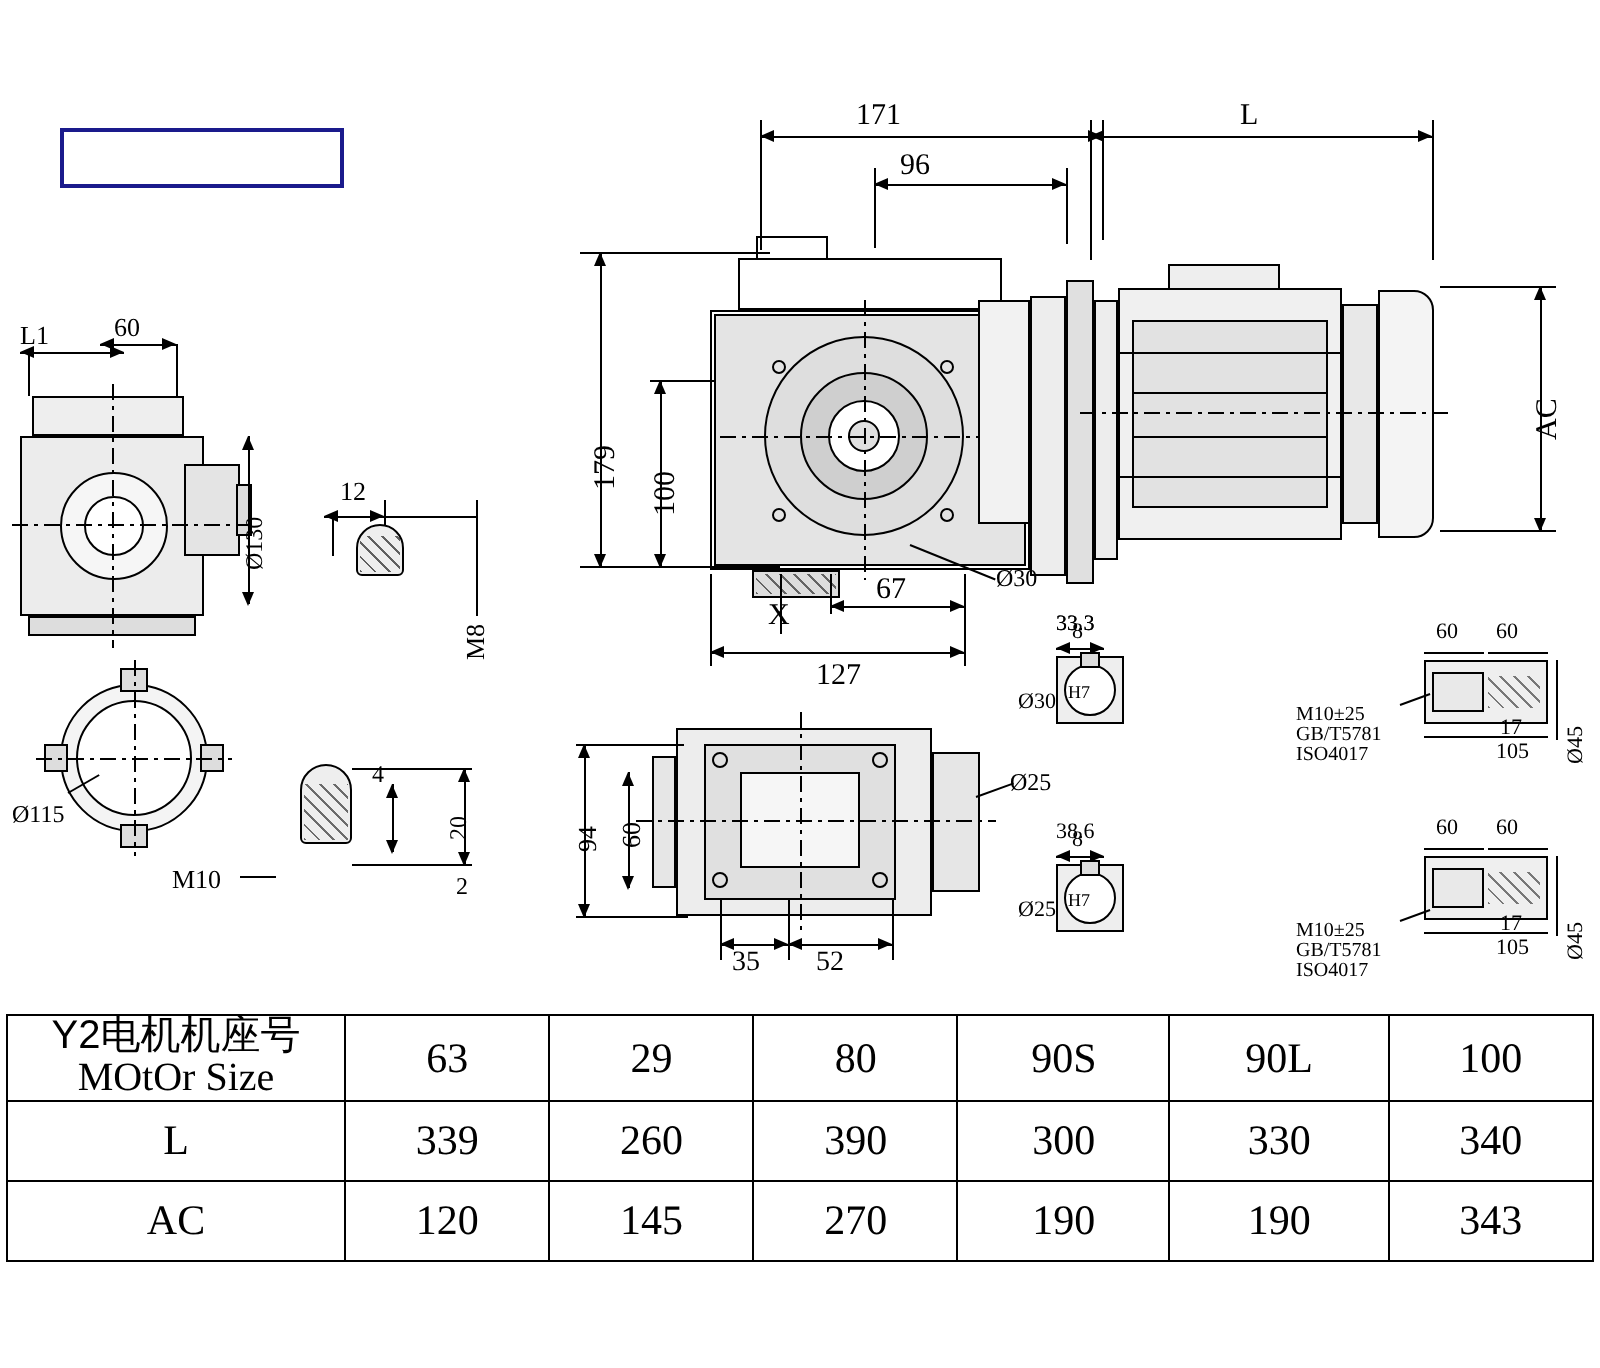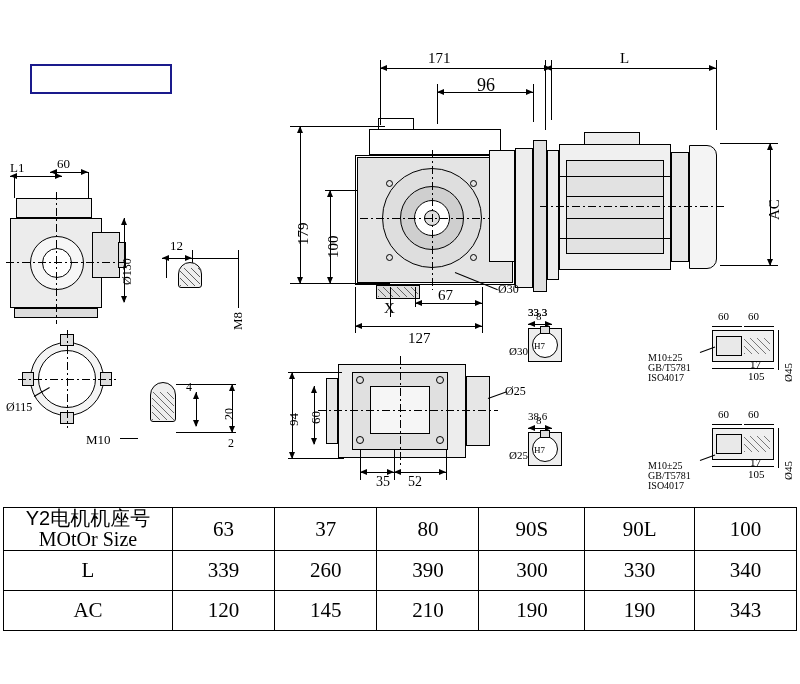--- a/index.html
+++ b/index.html
@@ -105,21 +105,21 @@
     <div class="ln vl abs" style="left:716px;top:60px;height:70px;"></div>
 
     <div class="dim abs" style="left:380px;top:68px;width:171px;"></div>
     <div class="arrowL abs" style="left:380px;top:65px;"></div>
     <div class="arrowR abs" style="left:544px;top:65px;"></div>
     <div class="txt abs" style="left:428px;top:50px;font-size:15px;">171</div>
 
     <div class="dim abs" style="left:437px;top:92px;width:96px;"></div>
     <div class="arrowL abs" style="left:437px;top:89px;"></div>
     <div class="arrowR abs" style="left:526px;top:89px;"></div>
-    <div class="txt abs" style="left:477px;top:75px;font-size:18px;">96</div>
+    <div class="txt abs" style="left:450px;top:75px;font-size:15px;">96</div>
 
     <div class="dim abs" style="left:545px;top:68px;width:171px;"></div>
     <div class="arrowL abs" style="left:545px;top:65px;"></div>
     <div class="arrowR abs" style="left:709px;top:65px;"></div>
     <div class="txt abs" style="left:620px;top:50px;font-size:15px;">L</div>
 
     <div class="ln hl abs" style="left:290px;top:126px;width:95px;"></div>
     <div class="ln hl abs" style="left:290px;top:283px;width:100px;"></div>
     <div class="dimv abs" style="left:300px;top:126px;height:157px;"></div>
     <div class="arrowU abs" style="left:297px;top:126px;"></div>
@@ -308,21 +308,21 @@
 
     <div class="ln vl abs" style="left:360px;top:450px;height:30px;"></div>
     <div class="ln vl abs" style="left:394px;top:450px;height:30px;"></div>
     <div class="ln vl abs" style="left:446px;top:450px;height:30px;"></div>
     <div class="dim abs" style="left:360px;top:472px;width:34px;"></div>
     <div class="arrowL abs" style="left:360px;top:469px;"></div>
     <div class="arrowR abs" style="left:387px;top:469px;"></div>
     <div class="dim abs" style="left:394px;top:472px;width:52px;"></div>
     <div class="arrowL abs" style="left:394px;top:469px;"></div>
     <div class="arrowR abs" style="left:439px;top:469px;"></div>
-    <div class="txt abs" style="left:376px;top:474px;font-size:14px;">35</div>
+    <div class="txt abs" style="left:366px;top:474px;font-size:14px;">35</div>
     <div class="txt abs" style="left:408px;top:474px;font-size:14px;">52</div>
 
     <div class="txt abs" style="left:505px;top:384px;font-size:12px;">Ø25</div>
     <div class="ln abs" style="left:488px;top:398px;width:20px;height:1px;transform:rotate(-20deg);transform-origin:left center;"></div>
   </div>
 
   <div>
     <div class="txt abs" style="left:536px;top:310px;font-size:11px;">8</div>
     <div class="dim abs" style="left:528px;top:324px;width:24px;"></div>
     <div class="arrowL abs" style="left:528px;top:321px;"></div>
@@ -388,40 +388,40 @@
   </div>
 
   <table id="spec-table">
     <tbody>
         <tr>
       <td class="lbl hdr">
         <div class="cn">Y2电机机座号</div>
         <div>MOtOr Size</div>
       </td>
       <td>63</td>
-      <td>37</td>
+      <td>29</td>
       <td>80</td>
       <td>90S</td>
       <td>90L</td>
       <td>100</td>
     </tr>
     <tr>
       <td class="lbl">L</td>
       <td>339</td>
       <td>260</td>
       <td>390</td>
       <td>300</td>
       <td>330</td>
       <td>340</td>
     </tr>
     <tr>
       <td class="lbl">AC</td>
       <td>120</td>
       <td>145</td>
-      <td>210</td>
+      <td>270</td>
       <td>190</td>
       <td>190</td>
       <td>343</td>
     </tr>
   </tbody>
     </table>
 
 </div>
 
 </body></html>

